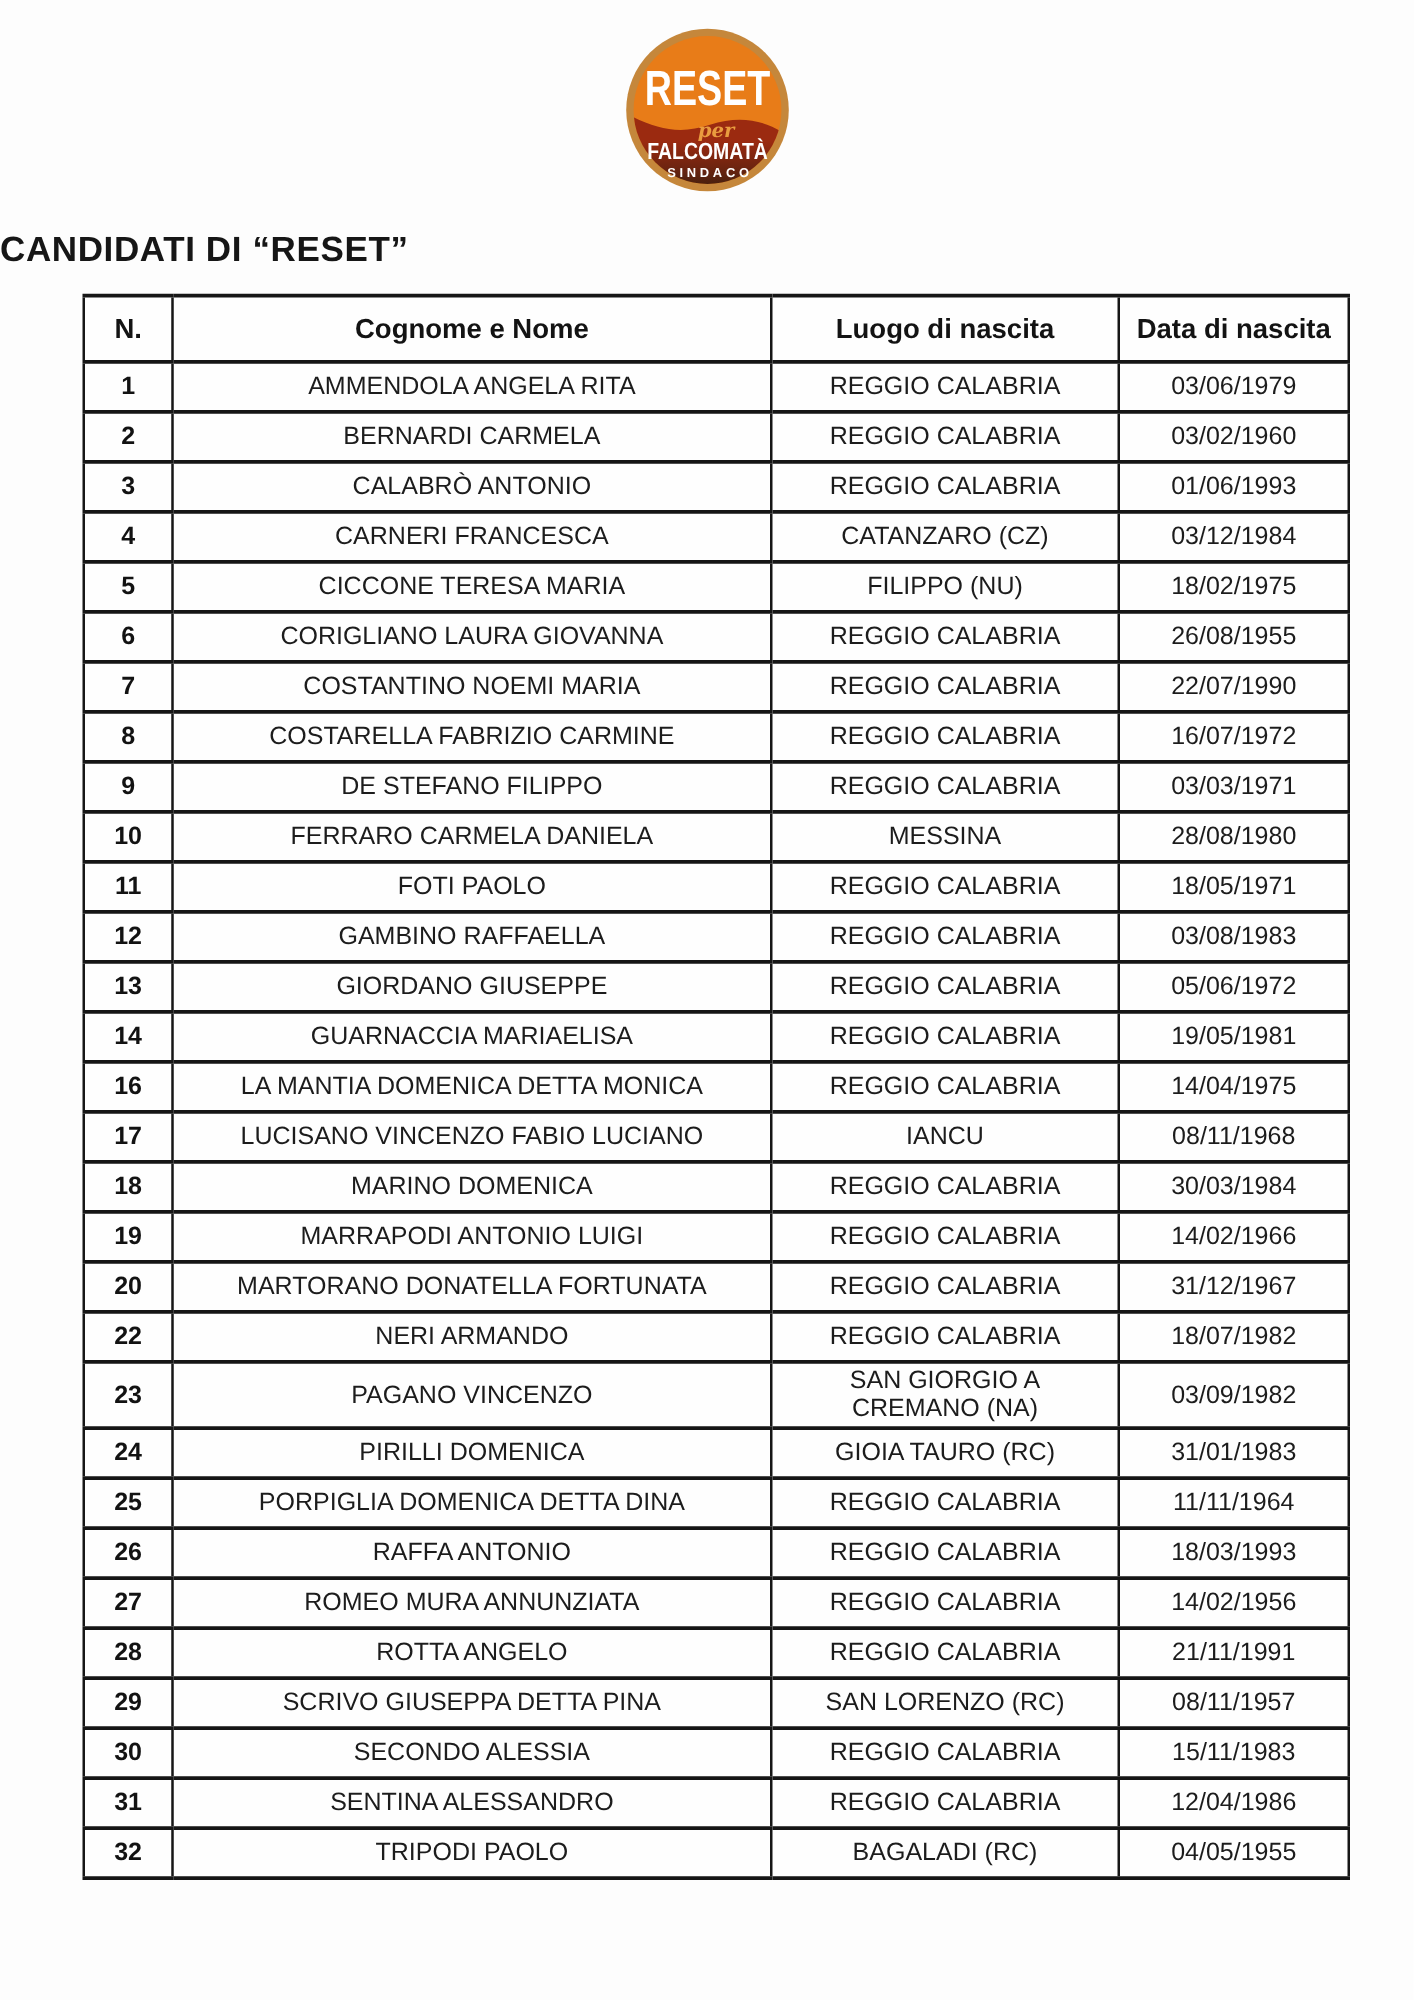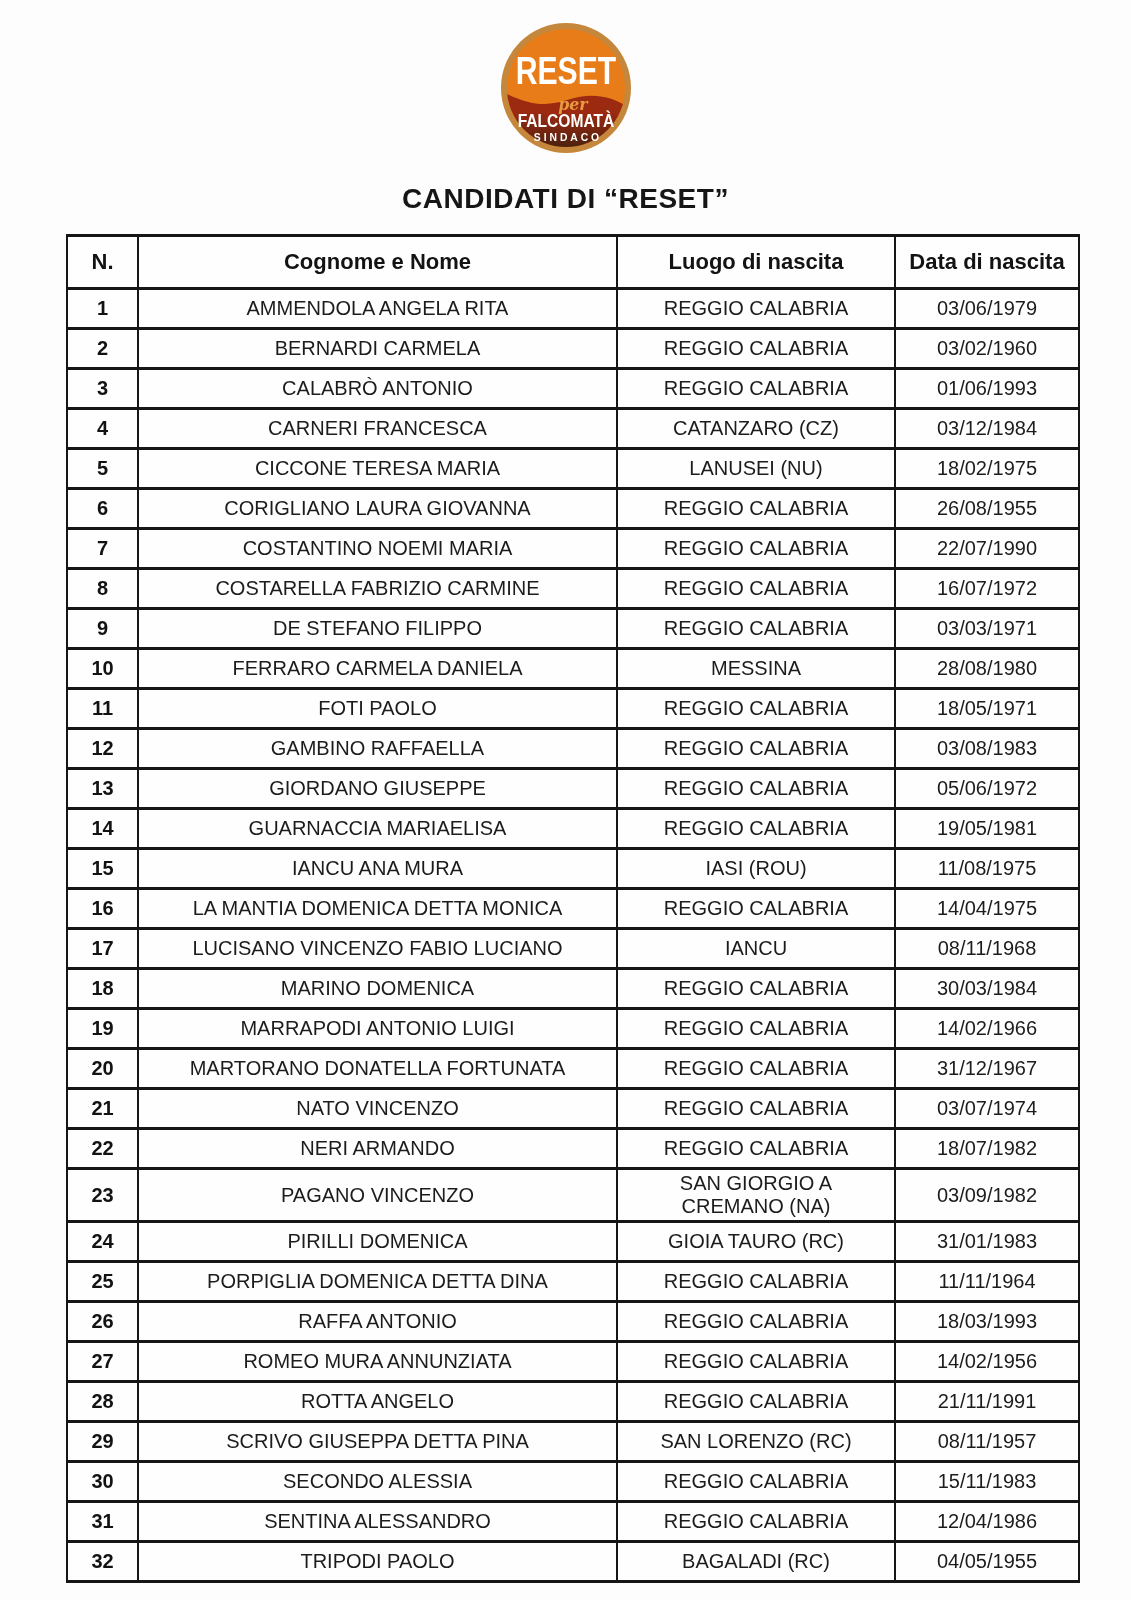--- a/index.html
+++ b/index.html
@@ -19,21 +19,20 @@
   }
   .logo-wrap {
     padding-top: 21px;
     text-align: center;
   }
   .logo-wrap svg {
     display: inline-block;
   }
   .page-title {
     margin: 24px 0 0 0;
-    text-align: center;
     font-size: 28px;
     font-weight: 700;
     letter-spacing: 0.5px;
     color: #161616;
   }
   table.candidates {
     border-collapse: collapse;
     table-layout: fixed;
     margin: 19px 0 0 66px;
     width: 1012px;
@@ -140,21 +139,21 @@
         </tr>
         <tr>
           <td class="num">4</td>
           <td class="name">CARNERI FRANCESCA</td>
           <td class="place">CATANZARO (CZ)</td>
           <td class="date">03/12/1984</td>
         </tr>
         <tr>
           <td class="num">5</td>
           <td class="name">CICCONE TERESA MARIA</td>
-          <td class="place">LANUSEI (NU)</td>
+          <td class="place">FILIPPO (NU)</td>
           <td class="date">18/02/1975</td>
         </tr>
         <tr>
           <td class="num">6</td>
           <td class="name">CORIGLIANO LAURA GIOVANNA</td>
           <td class="place">REGGIO CALABRIA</td>
           <td class="date">26/08/1955</td>
         </tr>
         <tr>
           <td class="num">7</td>
@@ -198,26 +197,20 @@
           <td class="place">REGGIO CALABRIA</td>
           <td class="date">05/06/1972</td>
         </tr>
         <tr>
           <td class="num">14</td>
           <td class="name">GUARNACCIA MARIAELISA</td>
           <td class="place">REGGIO CALABRIA</td>
           <td class="date">19/05/1981</td>
         </tr>
         <tr>
-          <td class="num">15</td>
-          <td class="name">IANCU ANA MURA</td>
-          <td class="place">IASI (ROU)</td>
-          <td class="date">11/08/1975</td>
-        </tr>
-        <tr>
           <td class="num">16</td>
           <td class="name">LA MANTIA DOMENICA DETTA MONICA</td>
           <td class="place">REGGIO CALABRIA</td>
           <td class="date">14/04/1975</td>
         </tr>
         <tr>
           <td class="num">17</td>
           <td class="name">LUCISANO VINCENZO FABIO LUCIANO</td>
           <td class="place">IANCU</td>
           <td class="date">08/11/1968</td>
@@ -234,26 +227,20 @@
           <td class="place">REGGIO CALABRIA</td>
           <td class="date">14/02/1966</td>
         </tr>
         <tr>
           <td class="num">20</td>
           <td class="name">MARTORANO DONATELLA FORTUNATA</td>
           <td class="place">REGGIO CALABRIA</td>
           <td class="date">31/12/1967</td>
         </tr>
         <tr>
-          <td class="num">21</td>
-          <td class="name">NATO VINCENZO</td>
-          <td class="place">REGGIO CALABRIA</td>
-          <td class="date">03/07/1974</td>
-        </tr>
-        <tr>
           <td class="num">22</td>
           <td class="name">NERI ARMANDO</td>
           <td class="place">REGGIO CALABRIA</td>
           <td class="date">18/07/1982</td>
         </tr>
         <tr>
           <td class="num">23</td>
           <td class="name">PAGANO VINCENZO</td>
           <td class="place">SAN GIORGIO A CREMANO (NA)</td>
           <td class="date">03/09/1982</td>

